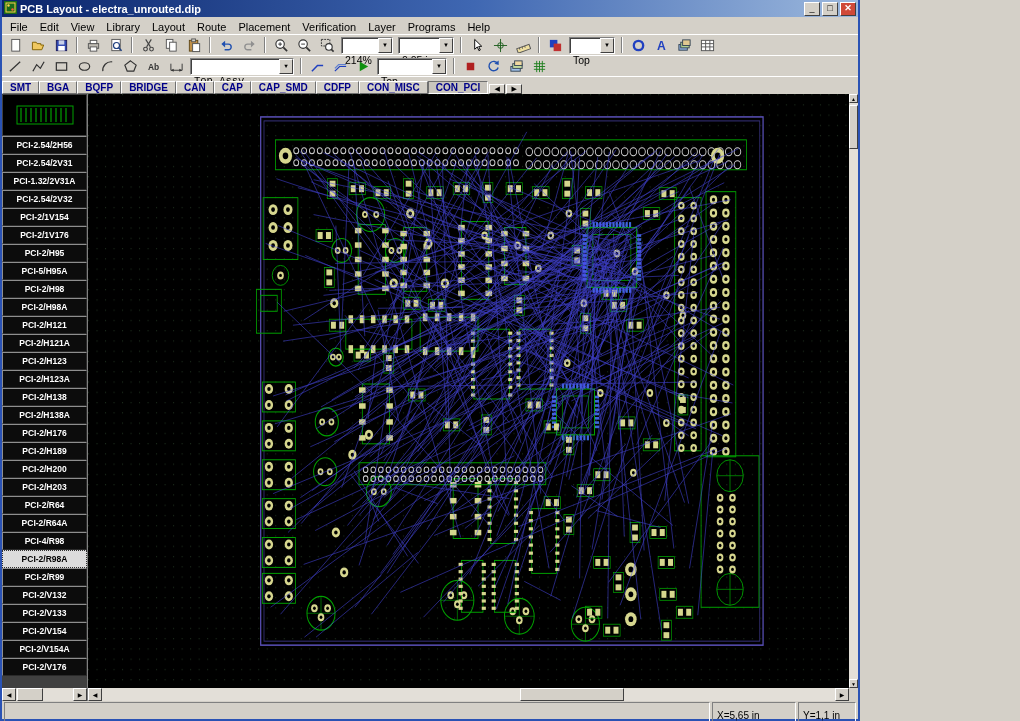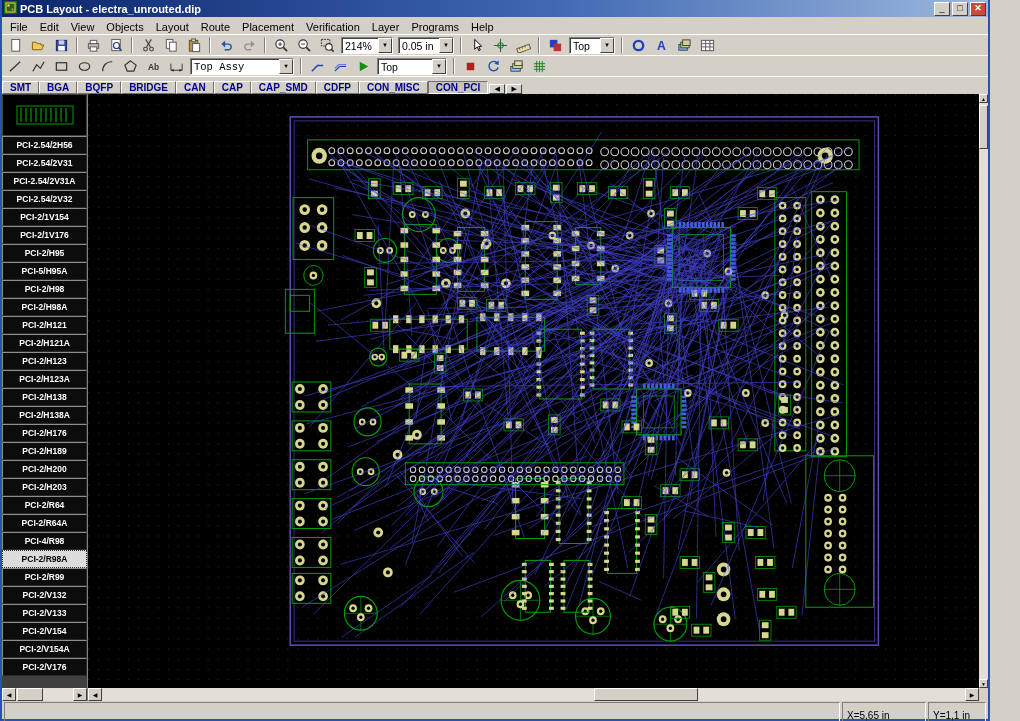--- a/index.html
+++ b/index.html
@@ -1,39 +1,39 @@
 <!DOCTYPE html>
 <html><head>
 <meta charset="utf-8">
 <style>
   *{box-sizing:border-box;margin:0;padding:0}
   html,body{width:1020px;height:721px;overflow:hidden}
   body{font-family:"Liberation Sans",sans-serif;font-size:11px;background:#d4d0c8;color:#000}
-  .window{width:990px;height:721px;display:flex;flex-direction:column;background:#d4d0c8;
+  .window{width:860px;height:721px;display:flex;flex-direction:column;background:#d4d0c8;
     border-left:2px solid #2a52b4;border-right:2px solid #2a52b4;border-bottom:2px solid #2a52b4}
   
   .titlebar{height:17px;background:linear-gradient(to right,#0a246a,#3f67b2 55%,#9cb8dd);
     display:flex;align-items:center;padding:0 2px;gap:3px;flex:0 0 auto}
   .title-text{color:#fff;font-weight:bold;font-size:11px;flex:1;white-space:nowrap;overflow:hidden}
   .winbtns{display:flex;gap:2px}
   .wbtn{width:16px;height:14px;background:#d4d0c8;border:1px solid;border-color:#fff #404040 #404040 #fff;
     font-size:9px;line-height:11px;text-align:center;padding:0;color:#000}
   .wbtn.close{background:#cf4938;color:#fff;font-weight:bold}
   
   .menubar{height:17px;display:flex;align-items:flex-end;padding-left:2px;flex:0 0 auto}
   .menu-item{padding:1px 6px;white-space:nowrap}
   
   .toolbar{height:21px;display:flex;align-items:center;padding:0 2px;gap:1px;border-top:1px solid #fff;flex:0 0 auto}
   .tbtn{width:22px;height:19px;background:transparent;border:1px solid transparent;display:flex;
     align-items:center;justify-content:center;padding:0}
   .icn{width:15px;height:15px;display:block}
   .tsep{width:2px;height:16px;border-left:1px solid #808080;border-right:1px solid #fff;margin:0 3px}
   .combo{height:17px;background:#fff;border:1px solid;border-color:#808080 #fff #fff #808080;
     display:inline-flex;align-items:stretch;margin:0 2px;box-shadow:inset 1px 1px 0 #404040}
-  .combo-text{flex:1;padding:2px 3px;font-size:10.5px;white-space:nowrap;overflow:hidden}
+  .combo-text{flex:1;padding:16px 3px;font-size:10.5px;white-space:nowrap;overflow:hidden}
   .combo-btn{width:14px;background:#d4d0c8;border:1px solid;border-color:#fff #404040 #404040 #fff;
     font-size:6px;display:flex;align-items:center;justify-content:center}
   
   .tabbar{height:18px;display:flex;align-items:flex-end;border-top:1px solid #fff;flex:0 0 auto}
   .tab{display:flex;align-items:center;padding:0 7px;font-size:10px;font-weight:bold;color:#000089;
     border:1px solid;border-color:#fff #707070 #707070 #fff;background:#d4d0c8;white-space:nowrap}
   .tab.active{border-color:#707070 #fff #fff #707070;background:#c9c5bd}
   .tab-arrow{width:16px;margin-left:1px;background:#d4d0c8;border:1px solid;border-color:#fff #404040 #404040 #fff;
     font-size:7px;display:flex;align-items:center;justify-content:center;padding:0}
   
@@ -91,21 +91,21 @@
       <button class="wbtn">_</button>
       <button class="wbtn">□</button>
       <button class="wbtn close">✕</button>
     </span>
   </div>
 
   <div class="menubar" id="menubar">
       <span class="menu-item">File</span>
       <span class="menu-item">Edit</span>
       <span class="menu-item">View</span>
-      <span class="menu-item">Objects</span>
+      <span class="menu-item">Library</span>
       <span class="menu-item">Layout</span>
       <span class="menu-item">Route</span>
       <span class="menu-item">Placement</span>
       <span class="menu-item">Verification</span>
       <span class="menu-item">Layer</span>
       <span class="menu-item">Programs</span>
       <span class="menu-item">Help</span>
     </div>
 
   <div class="toolbar" id="toolbar-main">
@@ -403,21 +403,21 @@
             <line x1="42" y1="8" x2="42" y2="22"></line>
               <line x1="47" y1="8" x2="47" y2="22"></line>
             <line x1="52" y1="8" x2="52" y2="22"></line>
               <line x1="57" y1="8" x2="57" y2="22"></line>
           </g>
         </svg>
       </div>
       <div class="side-list" id="side-list">
           <div class="side-item">PCI-2.54/2H56</div>
           <div class="side-item">PCI-2.54/2V31</div>
-          <div class="side-item">PCI-2.54/2V31A</div>
+          <div class="side-item">PCI-1.32/2V31A</div>
           <div class="side-item">PCI-2.54/2V32</div>
           <div class="side-item">PCI-2/1V154</div>
           <div class="side-item">PCI-2/1V176</div>
           <div class="side-item">PCI-2/H95</div>
           <div class="side-item">PCI-5/H95A</div>
           <div class="side-item">PCI-2/H98</div>
           <div class="side-item">PCI-2/H98A</div>
           <div class="side-item">PCI-2/H121</div>
           <div class="side-item">PCI-2/H121A</div>
           <div class="side-item">PCI-2/H123</div>

